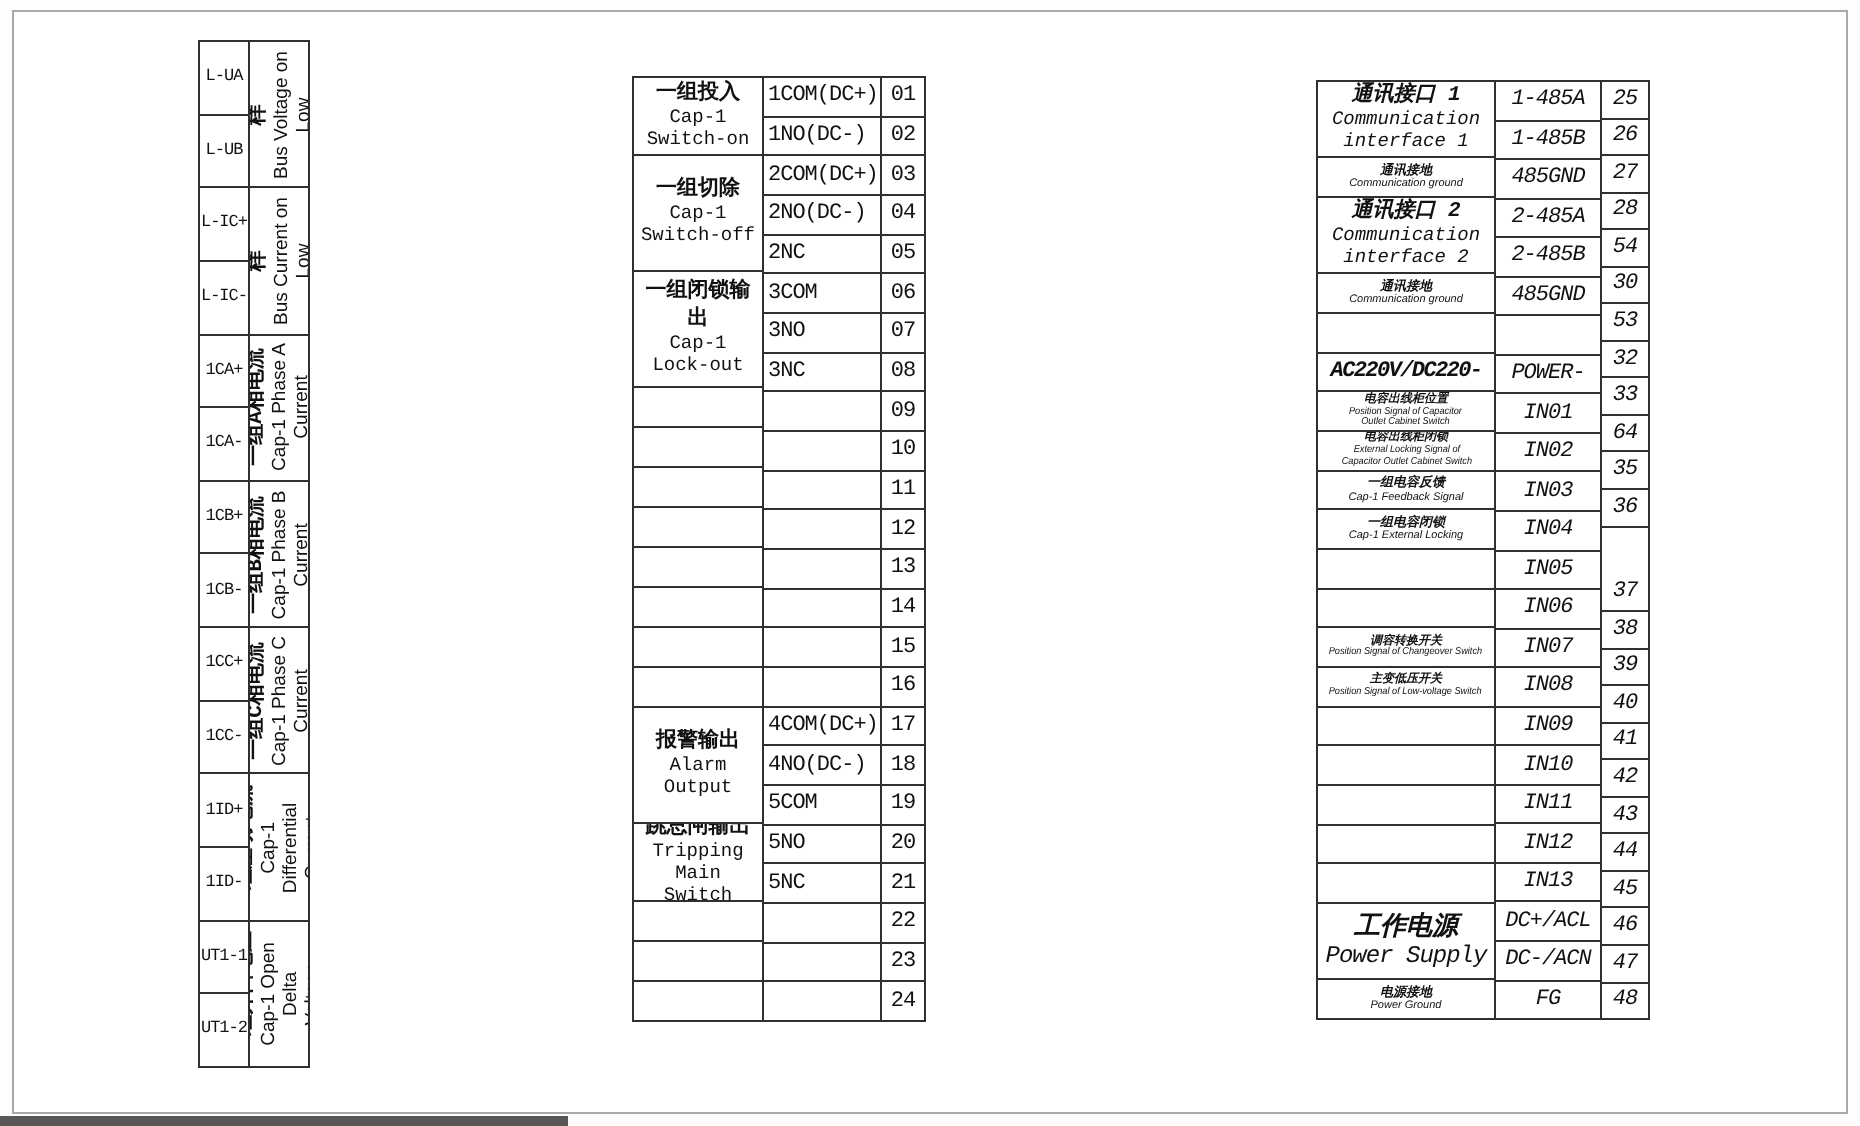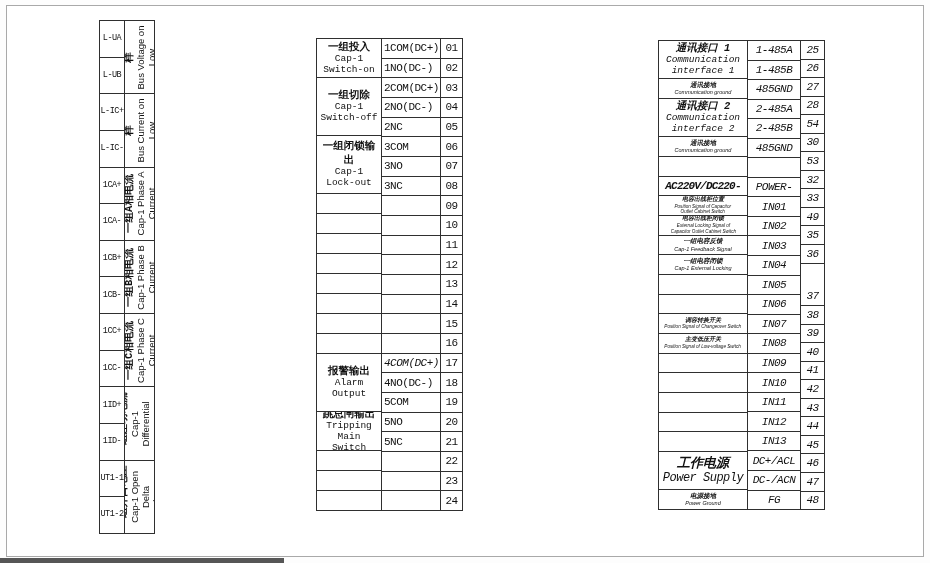--- a/index.html
+++ b/index.html
@@ -222,21 +222,21 @@
       <div class="cell sig-cell" style="flex-grow: 1;">3NO</div>
       <div class="cell sig-cell" style="flex-grow: 1;">3NC</div>
       <div class="cell sig-cell" style="flex-grow: 1;"></div>
       <div class="cell sig-cell" style="flex-grow: 1;"></div>
       <div class="cell sig-cell" style="flex-grow: 1;"></div>
       <div class="cell sig-cell" style="flex-grow: 1;"></div>
       <div class="cell sig-cell" style="flex-grow: 1;"></div>
       <div class="cell sig-cell" style="flex-grow: 1;"></div>
       <div class="cell sig-cell" style="flex-grow: 1;"></div>
       <div class="cell sig-cell" style="flex-grow: 1;"></div>
-      <div class="cell sig-cell" style="flex-grow: 1; font-style: italic;">4COM(DC+)</div>
+      <div class="cell sig-cell" style="flex-grow: 1;">4COM(DC+)</div>
       <div class="cell sig-cell" style="flex-grow: 1;">4NO(DC-)</div>
       <div class="cell sig-cell" style="flex-grow: 1;">5COM</div>
       <div class="cell sig-cell" style="flex-grow: 1;">5NO</div>
       <div class="cell sig-cell" style="flex-grow: 1;">5NC</div>
       <div class="cell sig-cell" style="flex-grow: 1;"></div>
       <div class="cell sig-cell" style="flex-grow: 1;"></div>
       <div class="cell sig-cell" style="flex-grow: 1;"></div>
     </div>
     <div class="col col-num">
       <div class="cell num-cell" style="flex-grow: 1;">01</div>
@@ -385,21 +385,21 @@
     <div class="col col-num">
       <div class="cell num-cell" style="flex-grow: 1;">25</div>
       <div class="cell num-cell" style="flex-grow: 1;">26</div>
       <div class="cell num-cell" style="flex-grow: 1;">27</div>
       <div class="cell num-cell" style="flex-grow: 1;">28</div>
       <div class="cell num-cell" style="flex-grow: 1;">54</div>
       <div class="cell num-cell" style="flex-grow: 1;">30</div>
       <div class="cell num-cell" style="flex-grow: 1;">53</div>
       <div class="cell num-cell" style="flex-grow: 1;">32</div>
       <div class="cell num-cell" style="flex-grow: 1;">33</div>
-      <div class="cell num-cell" style="flex-grow: 1;">49</div>
+      <div class="cell num-cell" style="flex-grow: 1;">64</div>
       <div class="cell num-cell" style="flex-grow: 1;">35</div>
       <div class="cell num-cell" style="flex-grow: 1;">36</div>
       <div class="cell num-cell" style="flex-grow: 1; margin-top: 24px;">37</div>
       <div class="cell num-cell" style="flex-grow: 1;">38</div>
       <div class="cell num-cell" style="flex-grow: 1;">39</div>
       <div class="cell num-cell" style="flex-grow: 1;">40</div>
       <div class="cell num-cell" style="flex-grow: 1;">41</div>
       <div class="cell num-cell" style="flex-grow: 1;">42</div>
       <div class="cell num-cell" style="flex-grow: 1;">43</div>
       <div class="cell num-cell" style="flex-grow: 1;">44</div>

